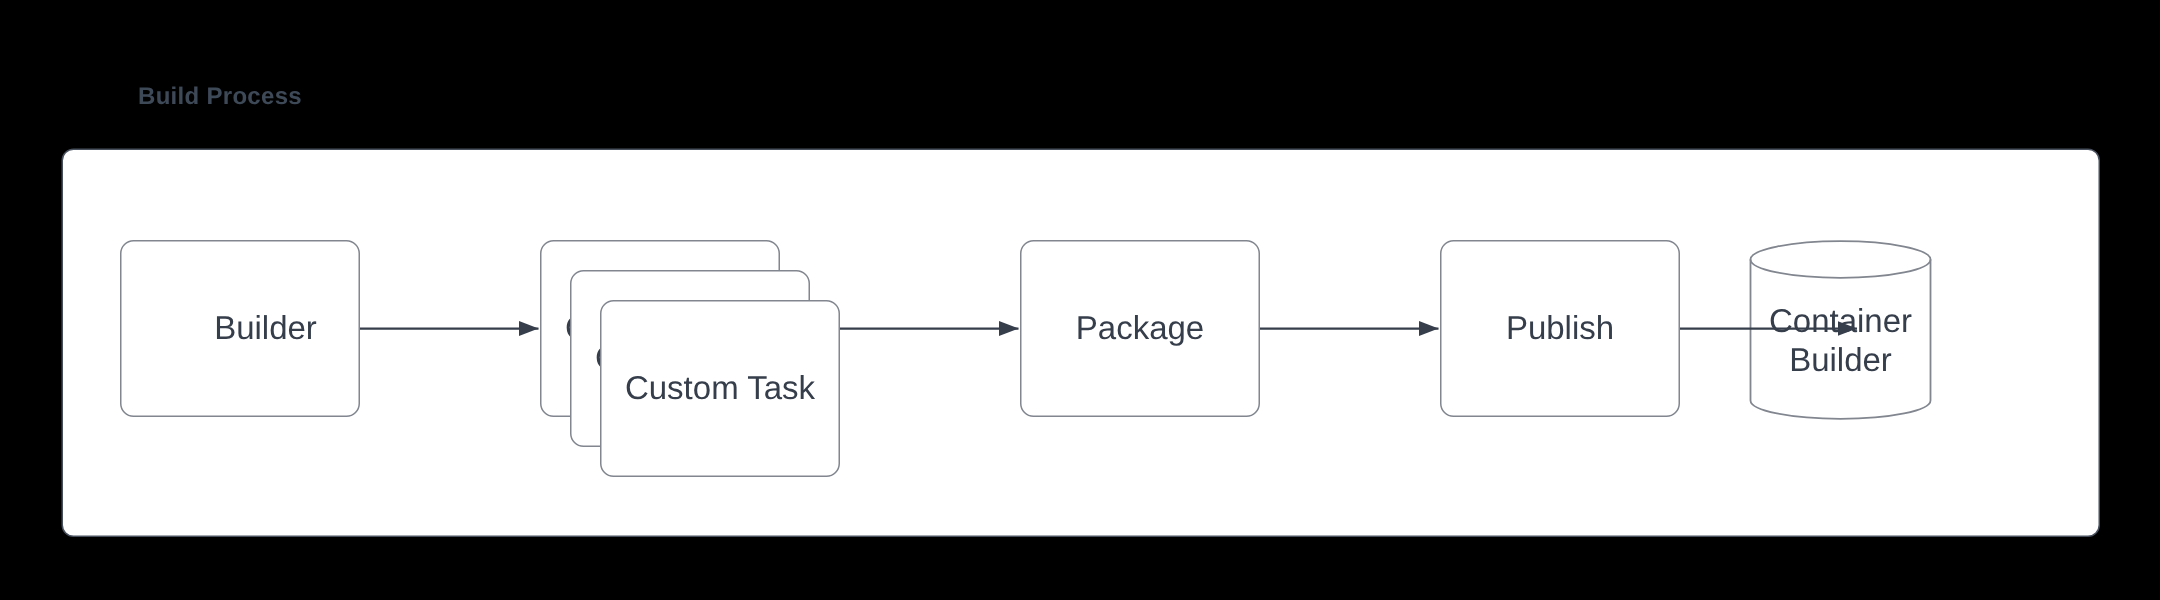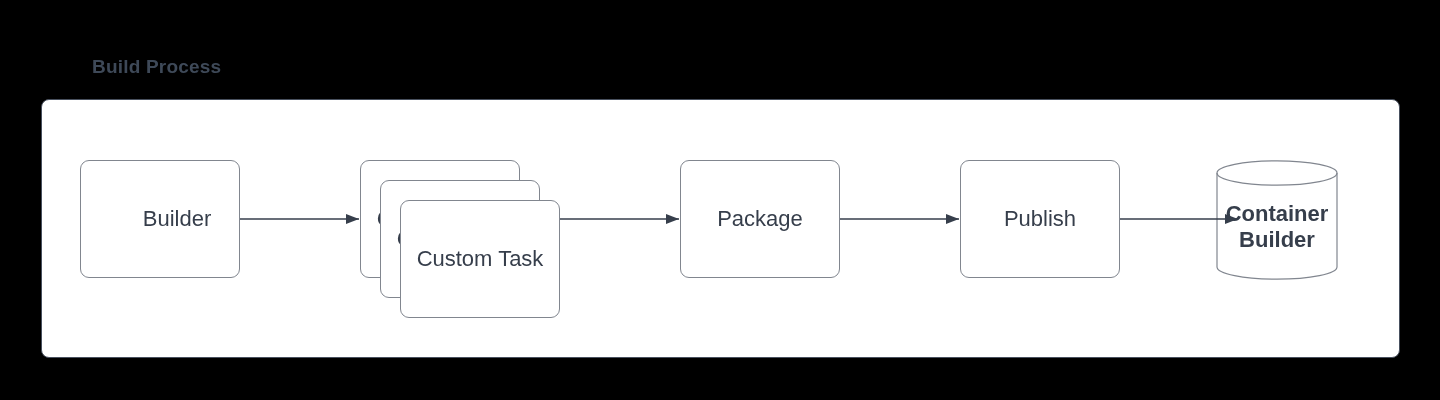--- a/index.html
+++ b/index.html
@@ -11,21 +11,21 @@
     --title: var(--c-title, #3e4958);
   }
   html,body{margin:0;padding:0;background:var(--bg);}
   .canvas{
     position:relative;width:1440px;height:400px;overflow:hidden;
     background:var(--bg);
     font-family:"Liberation Sans", sans-serif;
   }
   .title{
     position:absolute;left:92px;top:56px;
-    font-size:19px;font-weight:700;color:var(--title);
+    font-size:16px;font-weight:700;color:var(--title);
     letter-spacing:0.2px;white-space:nowrap;
   }
   .panel{
     position:absolute;left:41px;top:99px;width:1357px;height:257px;
     background:var(--panel-bg);
     border:1px solid var(--panel-border);
     border-radius:8px;
   }
   .edges{
     position:absolute;left:0;top:0;width:1440px;height:400px;
@@ -42,21 +42,21 @@
     background:var(--panel-bg);
     border:1px solid var(--stroke);
     border-radius:9px;
   }
   .node-builder{left:80px;top:160px;width:160px;height:118px;z-index:5;padding-left:34px;}
   .stack-back  {left:360px;top:160px;width:160px;height:118px;z-index:5;}
   .stack-mid   {left:380px;top:180px;width:160px;height:118px;z-index:6;}
   .stack-front {left:400px;top:200px;width:160px;height:118px;z-index:7;}
   .node-package{left:680px;top:160px;width:160px;height:118px;z-index:5;}
   .node-publish{left:960px;top:160px;width:160px;height:118px;z-index:5;}
-  .node-cylinder{left:1216px;top:160px;width:122px;height:120px;z-index:5;background:transparent;font-weight:bold;}
+  .node-cylinder{left:1166px;top:160px;width:122px;height:120px;z-index:5;background:transparent;}
   .cyl-svg{position:absolute;left:0;top:0;}
   .cyl-body{fill:var(--panel-bg);stroke:var(--stroke);stroke-width:1.2;}
   .cyl-lip{fill:none;stroke:var(--stroke);stroke-width:1.2;}
   .cyl-label{
     position:absolute;left:0;top:14px;width:122px;height:106px;
     display:flex;flex-direction:column;align-items:center;justify-content:center;
     line-height:26px;font-size:22px;color:var(--ink);text-align:center;
   }
   .node-label{pointer-events:none;}
 </style>

